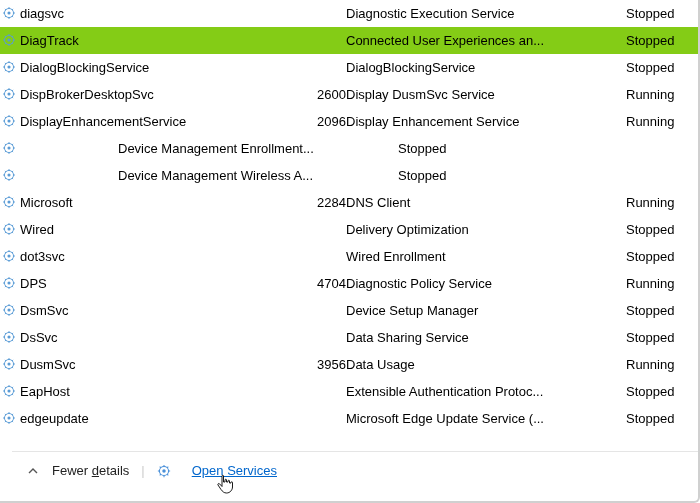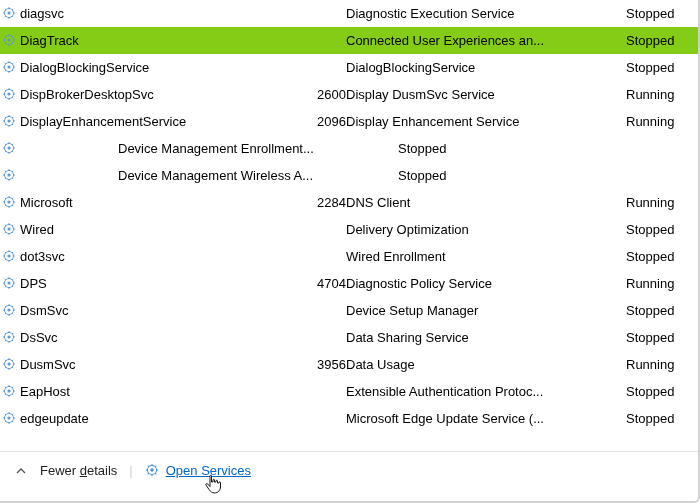--- a/index.html
+++ b/index.html
@@ -58,21 +58,21 @@
       flex: 1;
       white-space: nowrap;
     }
     .gear-icon svg {
       width: 14px;
       height: 14px;
       display: block;
     }
     .footer {
       position: absolute;
-      left: 0;
+      left: 12px;
       right: 0;
       bottom: 14px;
       height: 38px;
       display: flex;
       align-items: center;
       padding: 0 14px;
       gap: 12px;
       border-top: 1px solid #e5e5e5;
       background: #fff;
     }
@@ -92,22 +92,22 @@
       text-decoration: underline;
     }
     .divider {
       color: #ccc;
     }
     .open-services {
       color: #0066cc;
       text-decoration: underline;
       cursor: pointer;
       display: flex;
-      align-items: flex-start;
-      gap: 7px;
+      align-items: center;
+      gap: 21px;
       position: relative;
     }
     .open-services .underline {
       text-decoration: underline;
     }
     .cursor-icon {
       position: absolute;
       left: 58px;
       top: 10px;
       pointer-events: none;

